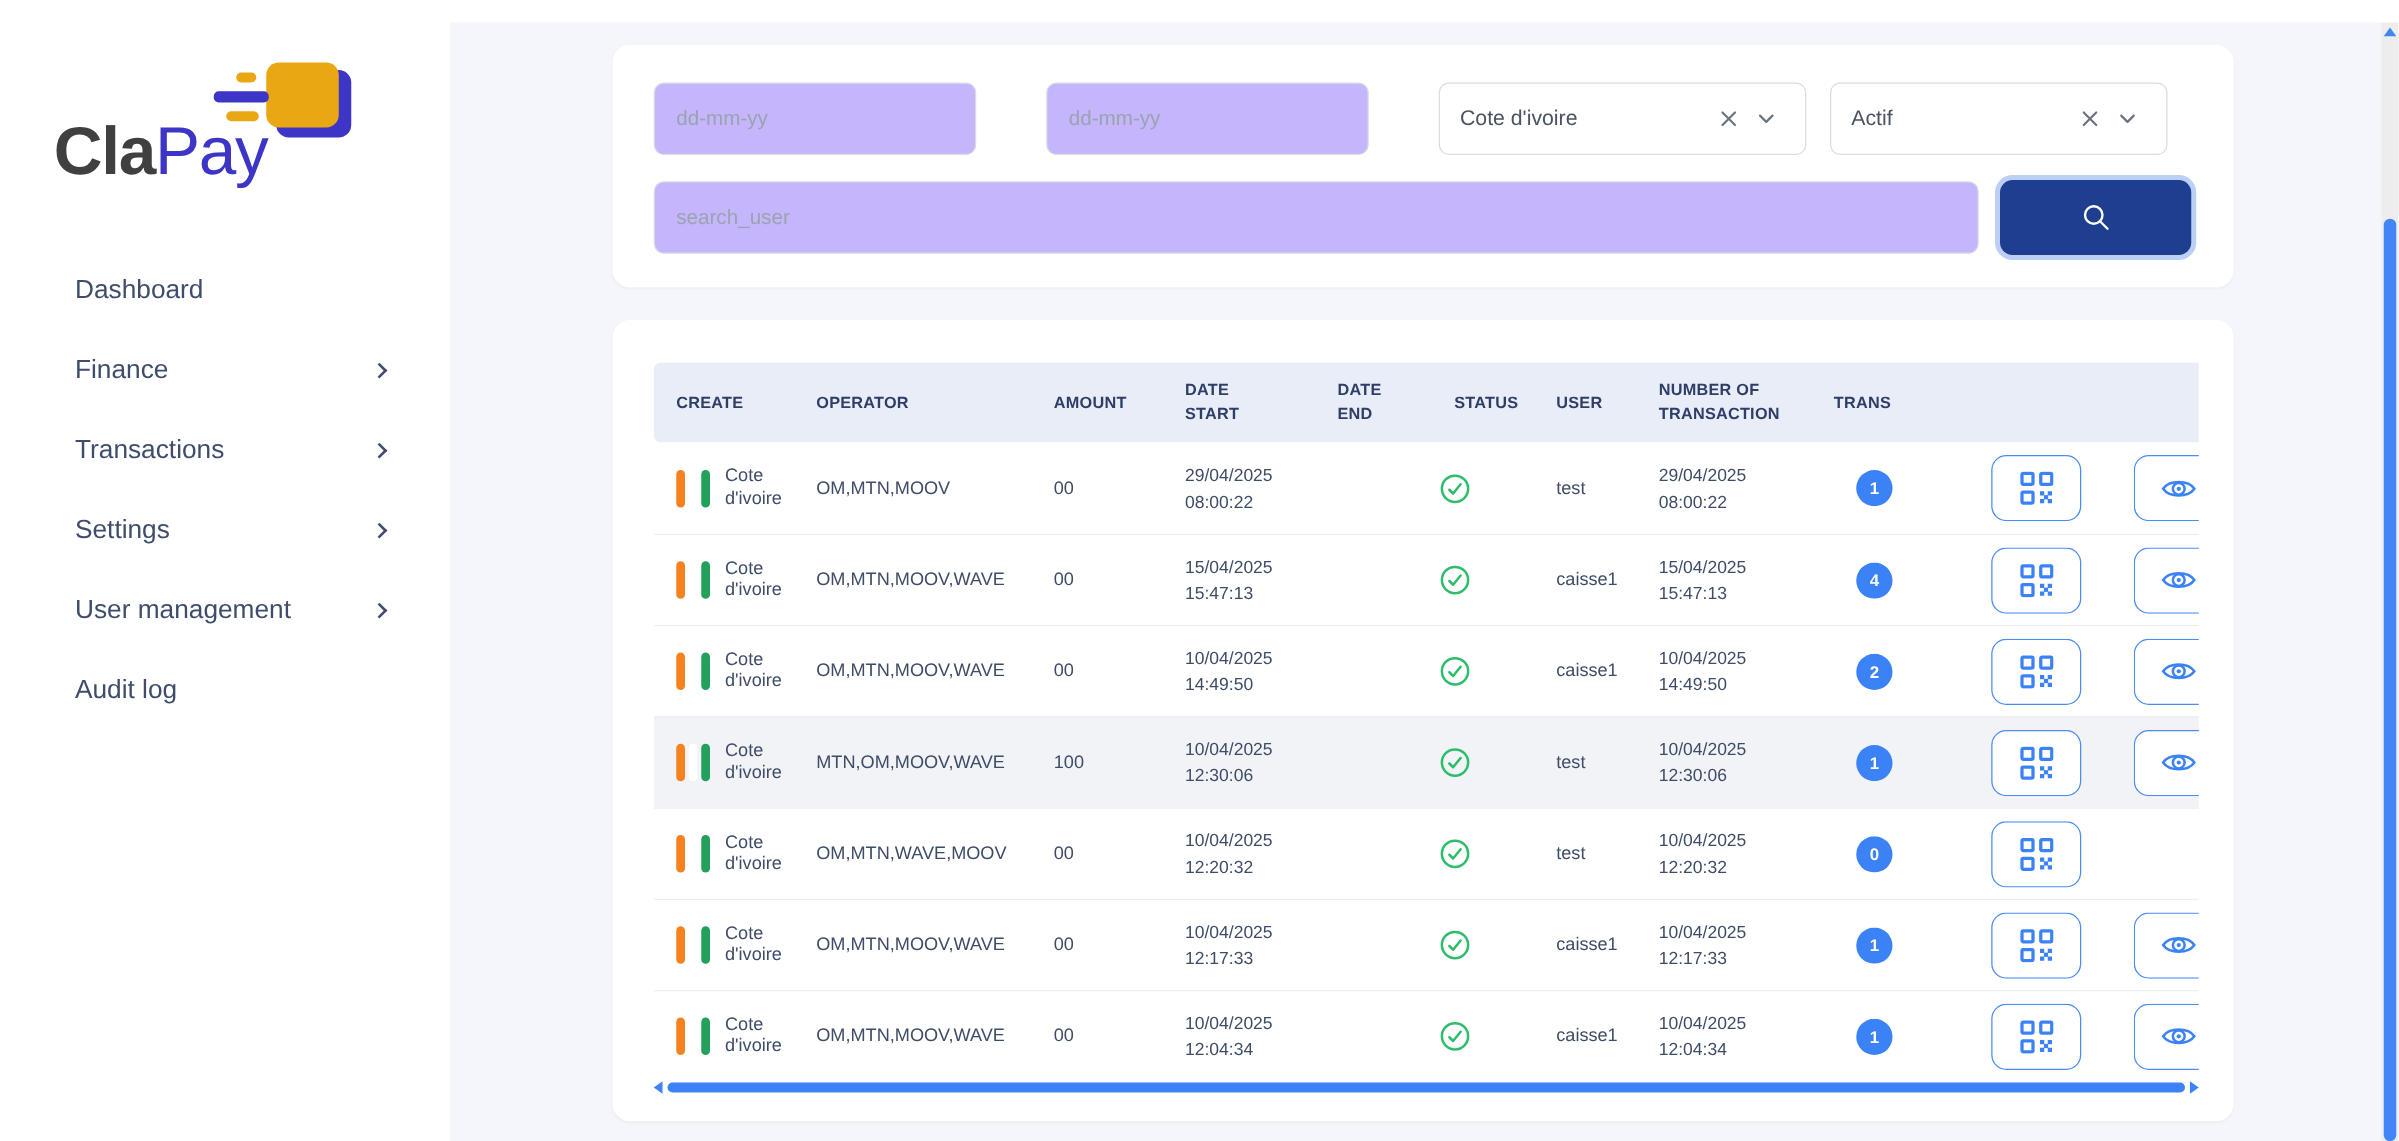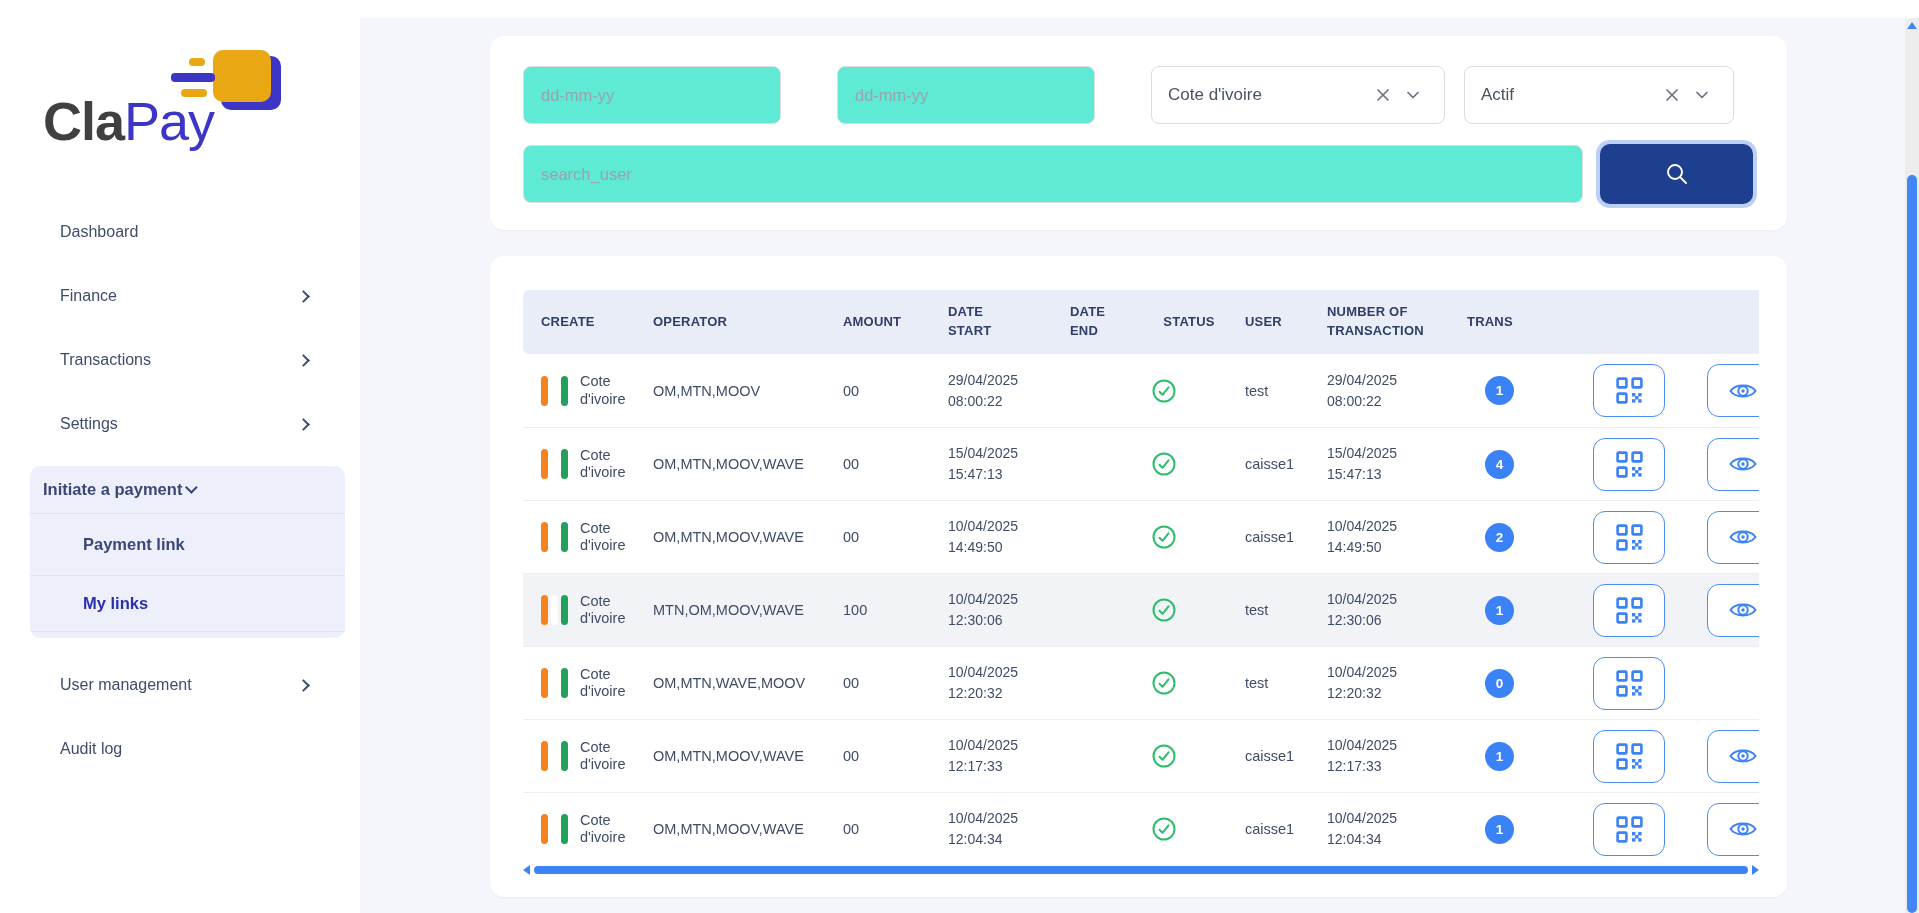--- a/index.html
+++ b/index.html
@@ -11,41 +11,41 @@
   #sidebar { position:absolute; left:0; top:0; width:360px; height:913px; background:#fff; z-index:3; }
   #logo { position:absolute; left:43px; top:50px; width:260px; height:128px; }
   #logo .dash { position:absolute; border-radius:4px; }
   #logo .card-blue { position:absolute; left:178px; top:6px; width:60px; height:54px; background:#3d35c6; border-radius:10px; }
   #logo .card-gold { position:absolute; left:170px; top:0; width:58px; height:52px; background:#e8a713; border-radius:10px; }
   #logo .logo-text { position:absolute; left:0; top:40px; font-size:54px; font-weight:500; letter-spacing:-1px; }
   .brand-gold { color:#404040;font-weight:bold; } .brand-blue { color:#3d35c6; }
 
   .nav { position:absolute; left:0; top:200px; width:360px; }
   .nav-item { position:relative; height:64px; display:flex; align-items:center; padding:0 52px 0 60px;
-    font-size:16px; color:#3f4c6b; font-weight:500; cursor:pointer; }
+    font-size:21px; color:#3f4c6b; font-weight:500; cursor:pointer; }
   .nav-item .chev { position:absolute; right:52px; width:9px; height:9px; border-top:2.2px solid #3f4c6b;
     border-right:2.2px solid #3f4c6b; transform:rotate(45deg); }
   .submenu-block { margin:10px 15px 15px 30px; width:315px; background:#edf0fa; border-radius:10px; overflow:hidden; }
   .submenu-head { height:48px; display:flex; align-items:center; padding-left:13px; font-size:16.5px; font-weight:700;
     color:#3b4877; border-bottom:1px solid #dfe4f0; cursor:pointer; }
   .submenu-head .chev-down { display:inline-block; margin-left:7px; width:9px; height:9px; border-left:2.4px solid #3b4877;
     border-bottom:2.4px solid #3b4877; transform:rotate(-45deg) translateY(-3px); }
   .submenu-item { height:62px; display:flex; align-items:center; padding-left:53px; font-size:16.5px; font-weight:700;
     color:#3b4877; border-bottom:1px solid #dfe4f0; cursor:pointer; }
   .submenu-item.active { color:#2c2fae; height:56px; }
   .submenu-pad { height:6px; }
 
   
   #main-bg { position:absolute; left:360px; top:18px; width:1545px; height:895px; background:#f4f6fb; }
 
   .card { position:absolute; background:#fff; border-radius:14px; box-shadow:0 1px 2px rgba(16,24,40,.04); }
   #filter-card { left:490px; top:36px; width:1297px; height:194px; }
   #table-card  { left:490px; top:256px; width:1297px; height:641px; }
 
-  .input { position:absolute; height:58px; border:1px solid #d8dce3; border-radius:8px; background:#5eead4;
+  .input { position:absolute; height:58px; border:1px solid #d8dce3; border-radius:8px; background:#c4b5fd;
     font-size:16.5px; color:#4a5360; padding:0 17px; font-family:"Liberation Sans",sans-serif; }
   .input::placeholder { color:#9aa3b0; }
   #date-start { left:33px;  top:30px; width:258px; }
   #date-end   { left:347px; top:30px; width:258px; }
   .select { position:absolute; top:30px; height:58px; border:1px solid #d8dce3; border-radius:8px; background:#fff;
     display:flex; align-items:center; padding:0 16px; font-size:17px; color:#4a5360; cursor:pointer; }
   #country-select { left:661px; width:294px; }
   #status-select  { left:974px; width:270px; }
   .select .val { flex:1; }
   .sel-ico { display:flex; align-items:center; justify-content:center; width:30px; height:30px; cursor:pointer; }
@@ -117,33 +117,20 @@
       </div>
       <div class="nav-item">
         <span>Transactions</span>
         <i class="chev"></i>
       </div>
       <div class="nav-item">
         <span>Settings</span>
         <i class="chev"></i>
       </div>
 
-      <div class="submenu-block">
-        <div class="submenu-head">
-          <span>Initiate a payment</span>
-          <i class="chev-down"></i>
-        </div>
-        <div class="submenu-item">
-          <span>Payment link</span>
-        </div>
-        <div class="submenu-item active">
-          <span>My links</span>
-        </div>
-        <div class="submenu-pad"></div>
-      </div>
 
       <div class="nav-item">
         <span>User management</span>
         <i class="chev"></i>
       </div>
       <div class="nav-item">
         <span>Audit log</span>
       </div>
     </div>
   </div>

